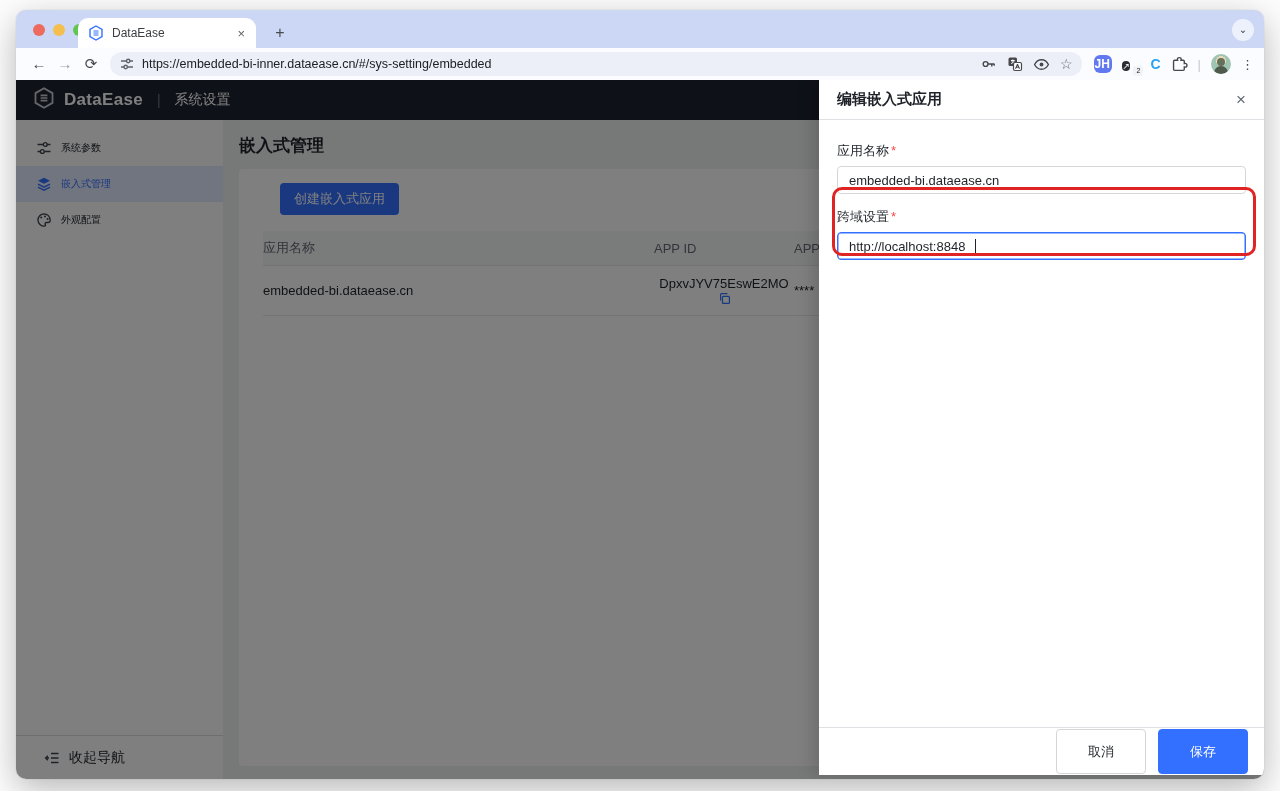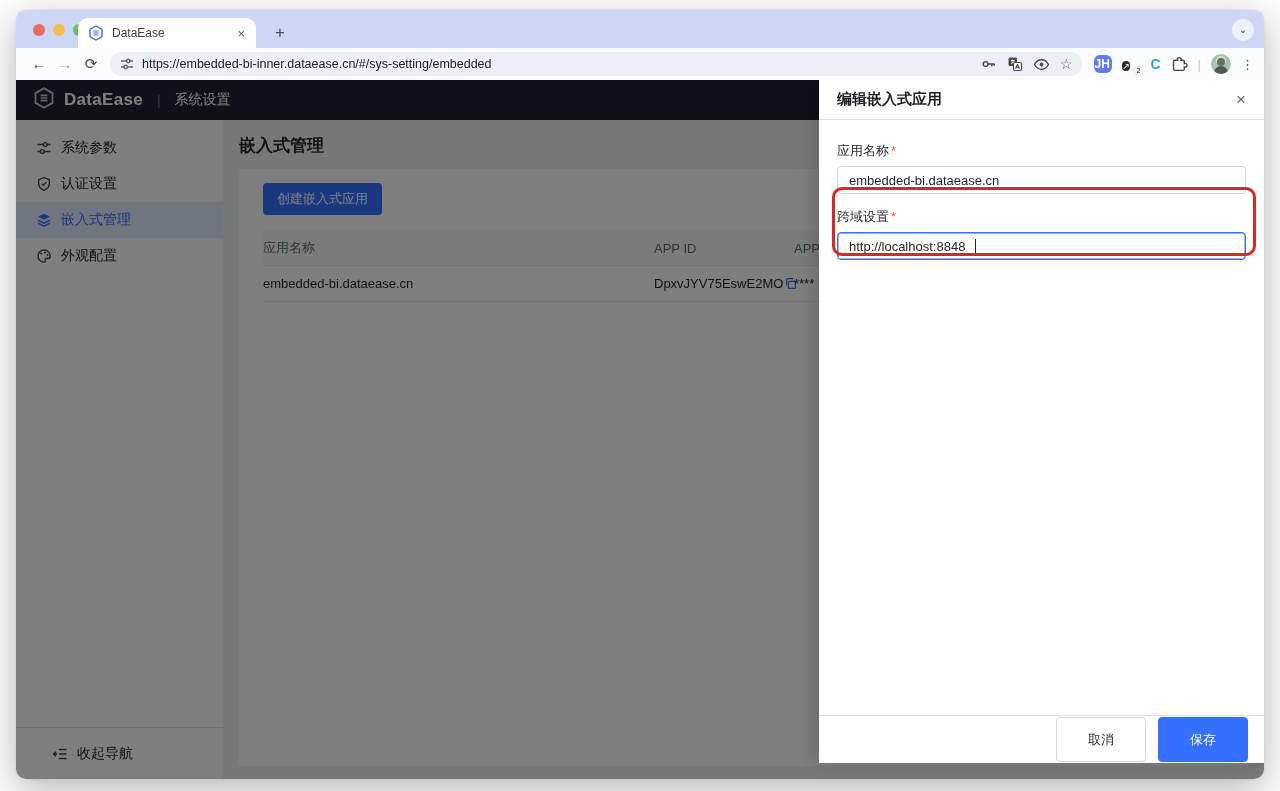--- a/index.html
+++ b/index.html
@@ -55,43 +55,43 @@
   .appheader { height:40px; background:#1e2330; display:flex; align-items:center; padding:0 16px; }
   .brandwrap { display:flex; align-items:center; gap:8px; }
   .brand { color:#fff; font-weight:bold; font-size:17px; letter-spacing:.3px; }
   .hsep { color:rgba(255,255,255,.35); margin:0 14px; font-size:14px; }
   .htitle { color:#fff; font-size:14px; }
 
   .appbody { display:flex; height:659px; }
   .sidebar { width:207px; background:#fff; display:flex; flex-direction:column; flex:none; }
   .side-items { flex:1; padding-top:10px; }
   .side-item { height:36px; display:flex; align-items:center; gap:9px; padding-left:20px;
-    font-size:14px; color:#1f2329; cursor:pointer; }
+    font-size:10px; color:#1f2329; cursor:pointer; }
   .side-item .sicon { display:flex; color:#3d434c; }
   .side-item.active { background:rgba(51,112,255,.15); color:#3370ff; }
   .side-item.active .sicon { color:#3370ff; }
-  .side-collapse { height:52px; border-top:1px solid rgba(31,35,41,.15); display:flex; align-items:center;
-    gap:9px; padding-left:36px; font-size:14px; color:#1f2329; }
+  .side-collapse { height:44px; border-top:1px solid rgba(31,35,41,.15); display:flex; align-items:center;
+    gap:9px; padding-left:28px; font-size:14px; color:#1f2329; }
   .side-collapse .sicon { display:flex; color:#3d434c; }
 
   .content { flex:1; min-width:0; padding:14px 16px 16px 16px; }
   .ptitle { font-size:17px; font-weight:bold; color:#1f2329; }
   .card { margin-top:12px; background:#fff; border-radius:4px; height:597px; padding:14px 24px; }
   .createbtn { display:inline-block; background:#3370ff; color:#fff; font-size:13px; border:none;
-    border-radius:4px; padding:7px 14px; cursor:pointer; }
+    border-radius:4px; padding:7px 14px; cursor:pointer;margin-left:17px; }
   table.apps { width:100%; border-collapse:collapse; margin-top:16px; table-layout:fixed; }
   table.apps th { background:#f5f6f7; color:#646a73; font-weight:normal; font-size:13px; text-align:left;
     padding:8px 0 8px 0; border-bottom:1px solid #e8e9eb; }
   table.apps td { font-size:13px; color:#1f2329; padding:10px 0; border-bottom:1px solid #e8e9eb; }
-  .idcell { display:flex; align-items:center; gap:1px; }
+  .idcell { display:flex; align-items:center; gap:1px;flex-direction:column; }
   .copyic { display:flex; color:#3370ff; cursor:pointer; }
 
   
   .mask { position:absolute; inset:0; background:rgba(0,0,0,.5); z-index:5; }
-  .drawer { position:absolute; top:0; right:0; bottom:16px; width:445px; background:#fff; z-index:10;
+  .drawer { position:absolute; top:0; right:0; bottom:4px; width:445px; background:#fff; z-index:10;
     box-shadow:-6px 0 16px rgba(0,0,0,.15); }
   .dheader { height:40px; display:flex; align-items:center; justify-content:space-between;
     padding:0 18px; border-bottom:1px solid #dee0e3; }
   .dtitle { font-size:15px; font-weight:bold; color:#1f2329; }
   .dclose { font-size:17px; color:#646a73; cursor:pointer; line-height:1; }
   .dbody { padding:16px 18px; }
   .flabel { font-size:13px; color:#1f2329;margin-top:6px; }
   .req { color:#f54a45; margin-left:2px; }
   .finput { margin-top:6px; height:28px; border:1px solid #d5d6d8; border-radius:4px; width:100%;
     font-size:13px; color:#1f2329; padding:0 11px; display:flex; align-items:center; background:#fff;
@@ -211,29 +211,20 @@
           <div class="side-item">
             <span class="sicon">
               <svg width="16" height="16" viewBox="0 0 16 16">
                   <path d="M1.5 4.5h6M11 4.5h3.5" stroke="currentColor" stroke-width="1.4" fill="none"></path>
                   <circle cx="9.2" cy="4.5" r="1.9" fill="none" stroke="currentColor" stroke-width="1.4"></circle>
                   <path d="M1.5 11.5h3M8.5 11.5h6" stroke="currentColor" stroke-width="1.4" fill="none"></path>
                   <circle cx="6.3" cy="11.5" r="1.9" fill="none" stroke="currentColor" stroke-width="1.4"></circle>
                 </svg>
             </span>
             <span>系统参数</span>
-          </div>
-          <div class="side-item">
-            <span class="sicon">
-              <svg width="16" height="16" viewBox="0 0 16 16">
-                  <path d="M8 1.6l5.3 2v4.2c0 3.1-2.1 5.2-5.3 6.6-3.2-1.4-5.3-3.5-5.3-6.6V3.6z" fill="none" stroke="currentColor" stroke-width="1.3"></path>
-                  <path d="M5.6 7.6l1.7 1.7 3-3" fill="none" stroke="currentColor" stroke-width="1.3"></path>
-                </svg>
-            </span>
-            <span>认证设置</span>
           </div>
           <div class="side-item active">
             <span class="sicon">
               <svg width="16" height="16" viewBox="0 0 16 16">
                   <path d="M8 1.8l6 3-6 3-6-3z" fill="currentColor"></path>
                   <path d="M2 8.2l6 3 6-3" fill="none" stroke="currentColor" stroke-width="1.3"></path>
                   <path d="M2 11.2l6 3 6-3" fill="none" stroke="currentColor" stroke-width="1.3"></path>
                 </svg>
             </span>
             <span>嵌入式管理</span>

